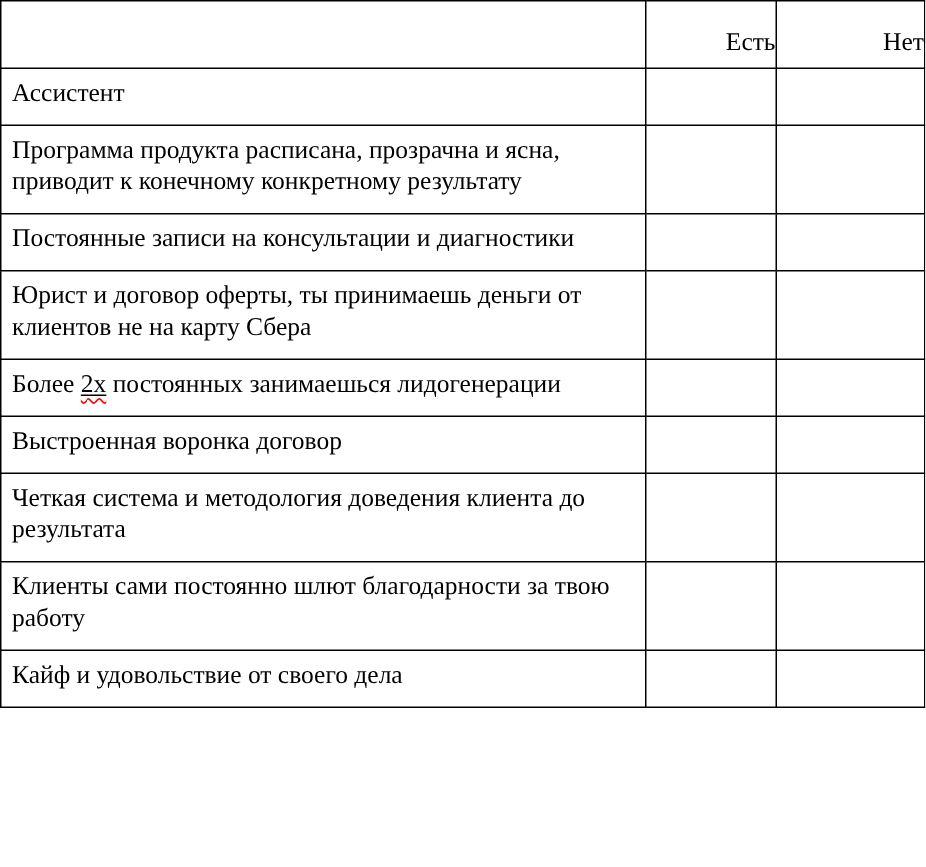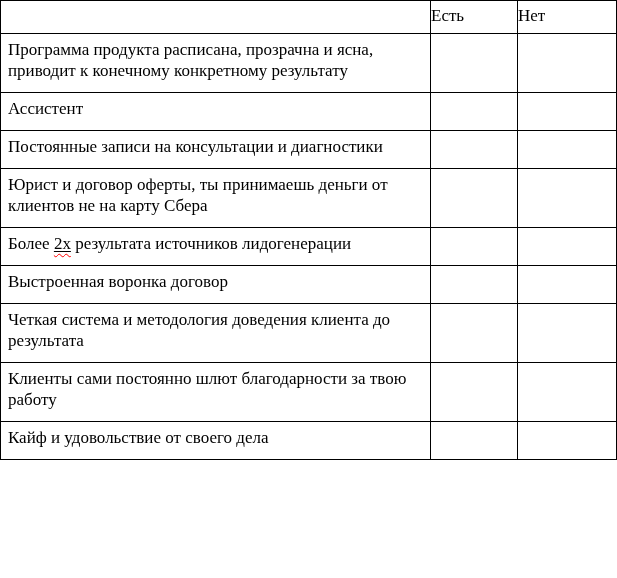--- a/index.html
+++ b/index.html
@@ -28,25 +28,25 @@
   table.checklist th,
   table.checklist td {
     border: 1px solid #000000;
     background: #ffffff;
   }
   th.label-h {
     height: 30px;
   }
   th.ans-h {
     font-weight: normal;
-    text-align: left;
+    text-align: right;
     vertical-align: middle;
     height: 30px;
     font-size: 17px;
-    padding: 0 0 2px 0;
+    padding: 12px 0 2px 0;
   }
   td.label {
     vertical-align: top;
     padding: 5px 4px 11px 7px;
     line-height: 21px;
   }
   td.ans {
     vertical-align: top;
   }
   
@@ -78,47 +78,47 @@
     </colgroup>
     <thead>
       <tr>
         <th class="label-h"></th>
         <th class="ans-h">Есть</th>
         <th class="ans-h">Нет</th>
       </tr>
     </thead>
     <tbody id="tbody">
   <tr>
-    <td class="label"><span>Программа продукта расписана, прозрачна и ясна, приводит к конечному конкретному результату</span></td>
+    <td class="label"><span>Ассистент</span></td>
     <td class="ans"></td>
     <td class="ans"></td>
   </tr>
 
   <tr>
-    <td class="label"><span>Ассистент</span></td>
+    <td class="label"><span>Программа продукта расписана, прозрачна и ясна, приводит к конечному конкретному результату</span></td>
     <td class="ans"></td>
     <td class="ans"></td>
   </tr>
 
   <tr>
     <td class="label"><span>Постоянные записи на консультации и диагностики</span></td>
     <td class="ans"></td>
     <td class="ans"></td>
   </tr>
 
   <tr>
     <td class="label"><span>Юрист и договор оферты, ты принимаешь деньги от клиентов не на карту Сбера</span></td>
     <td class="ans"></td>
     <td class="ans"></td>
   </tr>
 
 
 
   <tr>
-    <td class="label"><span>Более </span><span class="spell"><span class="u">2х</span></span><span> результата источников лидогенерации</span></td>
+    <td class="label"><span>Более </span><span class="spell"><span class="u">2х</span></span><span> постоянных занимаешься лидогенерации</span></td>
     <td class="ans"></td>
     <td class="ans"></td>
   </tr>
 
   <tr>
     <td class="label"><span>Выстроенная воронка договор</span></td>
     <td class="ans"></td>
     <td class="ans"></td>
   </tr>
 

